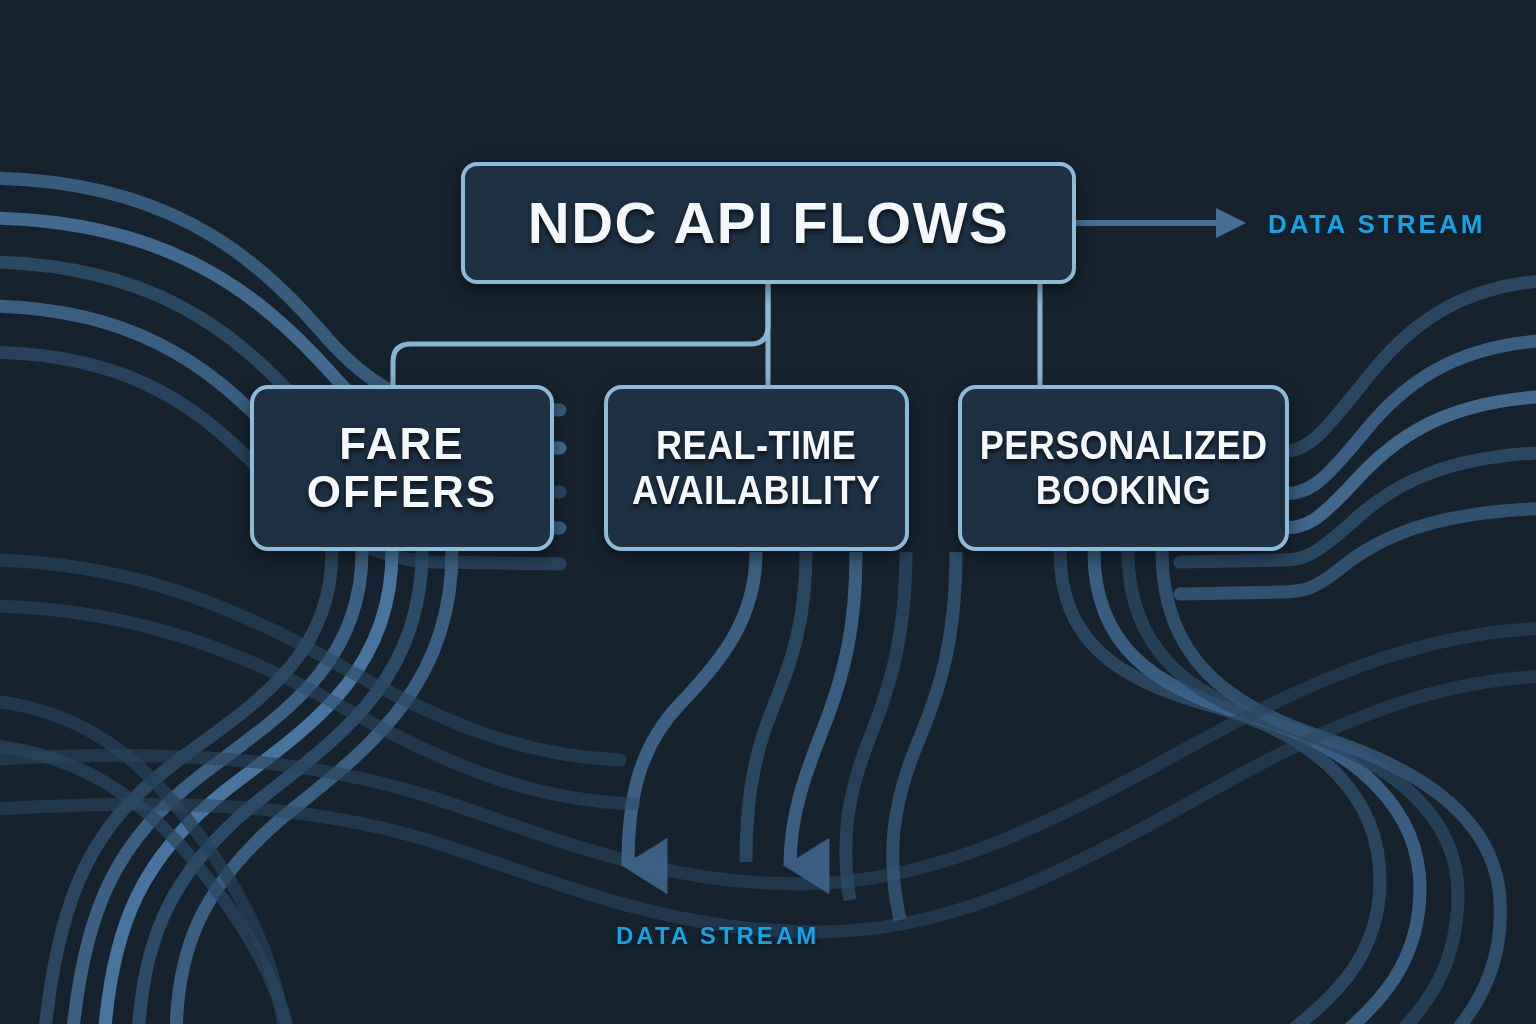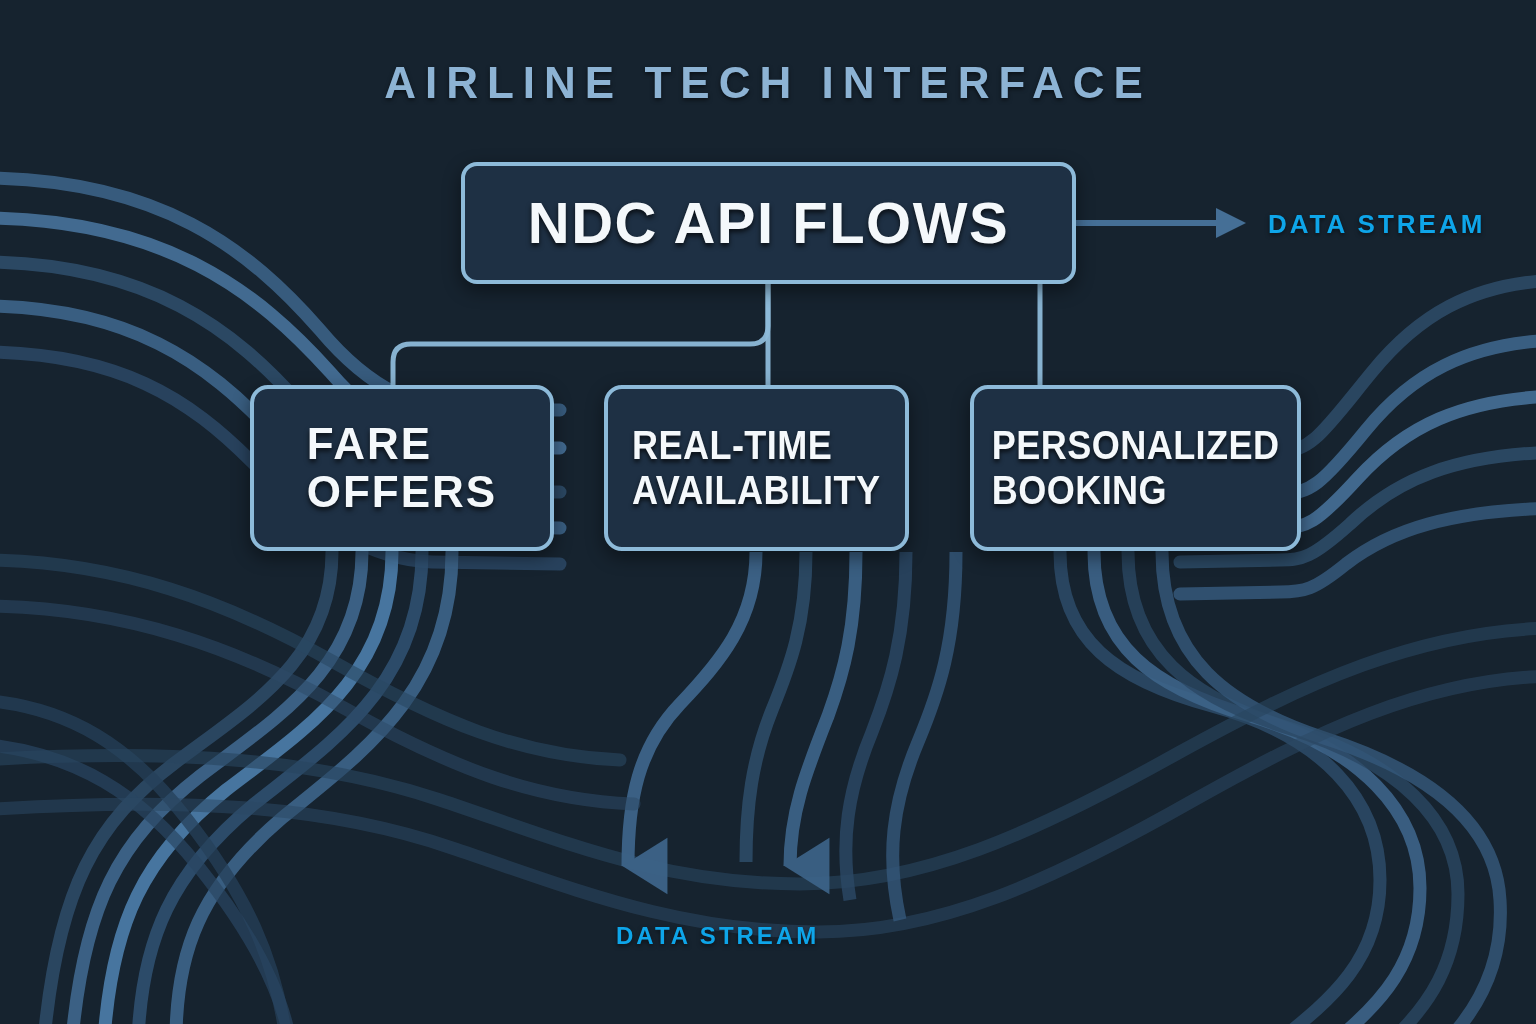--- a/index.html
+++ b/index.html
@@ -54,21 +54,21 @@
   
   .node {
     position: absolute;
     box-sizing: border-box;
     background: #1e3044;
     border: 4px solid #8dbad9;
     border-radius: 18px;
     display: flex;
     align-items: center;
     justify-content: center;
-    text-align: left;
+    text-align: center;
     color: #ffffff;
     box-shadow: 0 6px 18px rgba(0,0,0,0.45);
     overflow: hidden;
   }
   .node .node-label {
     font-weight: bold;
     color: #f4f8fb;
     text-shadow: 0 3px 5px rgba(0,0,0,0.7);
     line-height: 1.1;
     padding: 0 10px;
@@ -96,21 +96,20 @@
     left: 604px;
     top: 385px;
     width: 305px;
     height: 166px;
   }
   #node-personalized {
     left: 958px;
     top: 385px;
     width: 331px;
     height: 166px;
-    margin-left: 12px;
   }
   #node-fare .node-label {
     font-size: 44px;
     letter-spacing: 2px;
   }
   #node-realtime .node-label,
   #node-personalized .node-label {
     font-size: 41px;
     letter-spacing: 0.5px;
     transform: scaleX(0.88);
@@ -229,21 +228,20 @@
 
     <path d="M 768 284 L 768 326 Q 768 344 750 344 L 411 344 Q 393 344 393 362 L 393 385" fill="none" stroke="#8dbad9" stroke-width="5" opacity="0.95"></path>
 
     <path d="M 1040 284 L 1040 385" fill="none" stroke="#8dbad9" stroke-width="5" opacity="0.95"></path>
 
     <path d="M 1076 223 L 1240 223" fill="none" stroke="#456f96" stroke-width="6" marker-end="url(#arrowRight)"></path>
   </svg>
 
   <div class="overlay">
 
-    <div class="page-title">AIRLINE TECH INTERFACE</div>
 
     <div class="node" id="node-root">
       <span class="node-label">NDC API FLOWS</span>
     </div>
 
     <div class="node" id="node-realtime">
       <span class="node-label">
         <span>REAL-TIME</span><br>
         <span>AVAILABILITY</span>
       </span>

